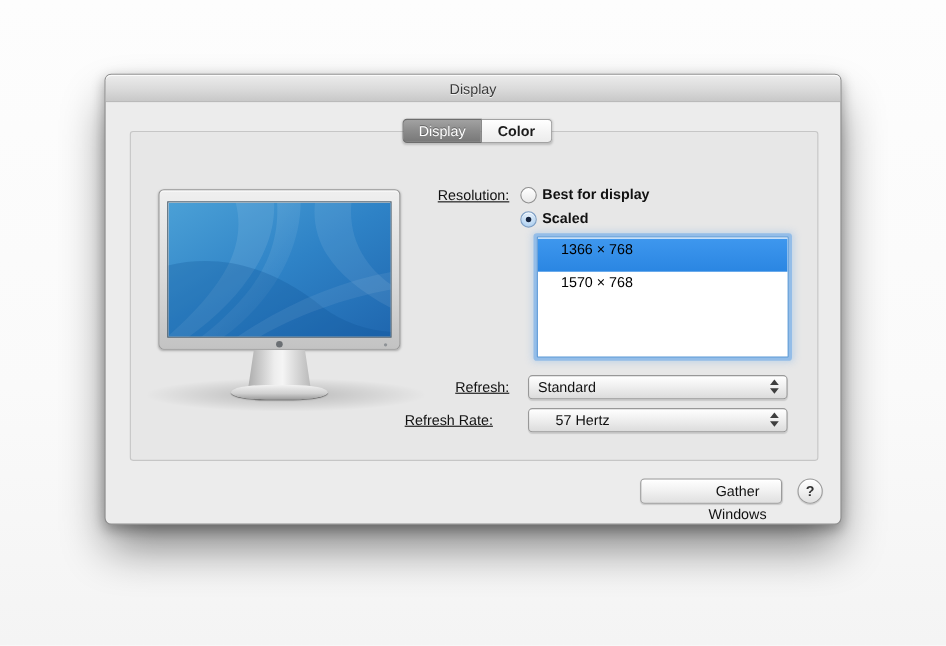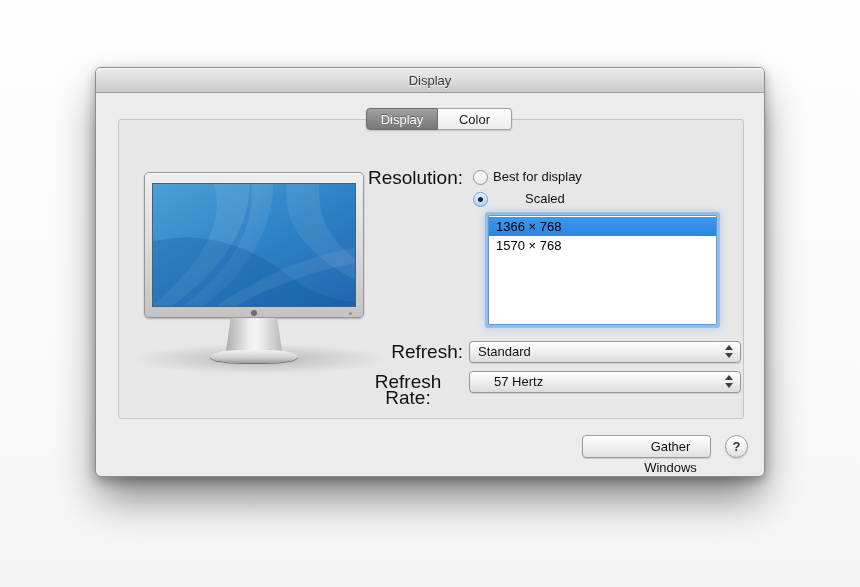--- a/index.html
+++ b/index.html
@@ -52,26 +52,27 @@
   }
   .tab.selected {
     width: 72px;
     background: linear-gradient(180deg, #a2a2a2 0%, #8b8b8b 50%, #787878 100%);
     border: 1px solid #6d6d6d;
     border-radius: 4px 0 0 4px;
     color: #ffffff;
     text-shadow: 0 -1px 0 rgba(0,0,0,0.35);
   }
   .tab.unselected {
-    width: 74px;
+    width: 64px;
     background: linear-gradient(180deg, #ffffff 0%, #f5f5f5 50%, #ececec 100%);
     border: 1px solid #a2a2a2;
     border-left: none;
     border-radius: 0 4px 4px 0;
     color: #1c1c1c;
+    font-weight: bold;
   }
 
   
   .groupbox {
     position: absolute; left: 22px; top: 51px;
     width: 626px; height: 300px;
     background: #e7e7e7;
     border: 1px solid #c6c6c6;
     border-radius: 3px;
   }
@@ -117,75 +118,75 @@
   }
   .power-led {
     position: absolute; left: 253px; top: 244px;
     width: 3px; height: 3px; border-radius: 50%;
     background: #8e9296;
   }
 
   
   .form-label {
     position: absolute;
-    font-size: 19px; line-height: 16px; color: #111111;
-    text-align: right; width: 110px;
+    font-size: 13px; line-height: 16px; color: #111111;
+    text-align: right; width: 110px; text-decoration: underline;
   }
   .label-resolution { left: 257px; top: 102px; }
   .label-rotation   { left: 257px; top: 276px; }
   .label-refresh    { left: 257px; top: 306px; text-align: center; }
 
   
   .radio-row { position: absolute; left: 377px; display: flex; align-items: center; }
   .radio-row-1 { top: 101px; }
-  .radio-row-2 { top: 123px; gap: 32px; }
+  .radio-row-2 { top: 123px; }
   .radio {
     width: 15px; height: 15px; border-radius: 50%;
     border: 1px solid #8f8f8f;
     background: linear-gradient(180deg, #ffffff 0%, #e9e9e9 100%);
     box-shadow: inset 0 1px 1px rgba(255,255,255,0.9);
     margin-right: 5px;
     position: relative;
   }
   .radio.checked {
     border-color: #7d9ec4;
     background: radial-gradient(circle at 50% 35%, #eaf3fc 0%, #bcd8f3 60%, #9cc4ea 100%);
   }
   .radio.checked .radio-dot {
     position: absolute; left: 4px; top: 4px;
     width: 5px; height: 5px; border-radius: 50%;
     background: #15243e;
   }
-  .radio-label { font-size: 13px; color: #111111; line-height: 16px; }
+  .radio-label { font-size: 13px; color: #111111; line-height: 16px; font-weight: bold; }
 
   
   .res-list {
     position: absolute; left: 392px; top: 147px;
     width: 229px; height: 110px;
     background: #ffffff;
     border: 1px solid #5c9ad6;
     border-radius: 1px;
     box-shadow: 0 0 0 3px rgba(139,185,231,0.85), 0 0 7px 4px rgba(139,185,231,0.45);
     padding-top: 1px;
     overflow: hidden;
   }
   .res-item {
-    height: 19px; line-height: 19px;
+    height: 30px; line-height: 19px;
     font-size: 13px; color: #000000;
-    padding-left: 7px;
+    padding-left: 21px;
     cursor: default;
   }
   .res-item.selected {
     background: linear-gradient(180deg, #3e97ee 0%, #2a86e2 100%);
   }
 
   
   .popup {
-    position: absolute; left: 373px;
-    width: 272px; height: 22px;
+    position: absolute; left: 384px;
+    width: 236px; height: 22px;
     border: 1px solid #989898;
     border-radius: 4px;
     background: linear-gradient(180deg, #ffffff 0%, #f0f0f0 45%, #dcdcdc 100%);
     box-shadow: inset 0 1px 0 rgba(255,255,255,0.9), 0 1px 1px rgba(0,0,0,0.12);
   }
   .popup-1 { top: 273px; }
   .popup-2 { top: 303px; padding-left: 16px; }
   .popup-value {
     font-size: 13px; color: #111111; line-height: 20px;
     padding-left: 8px;

